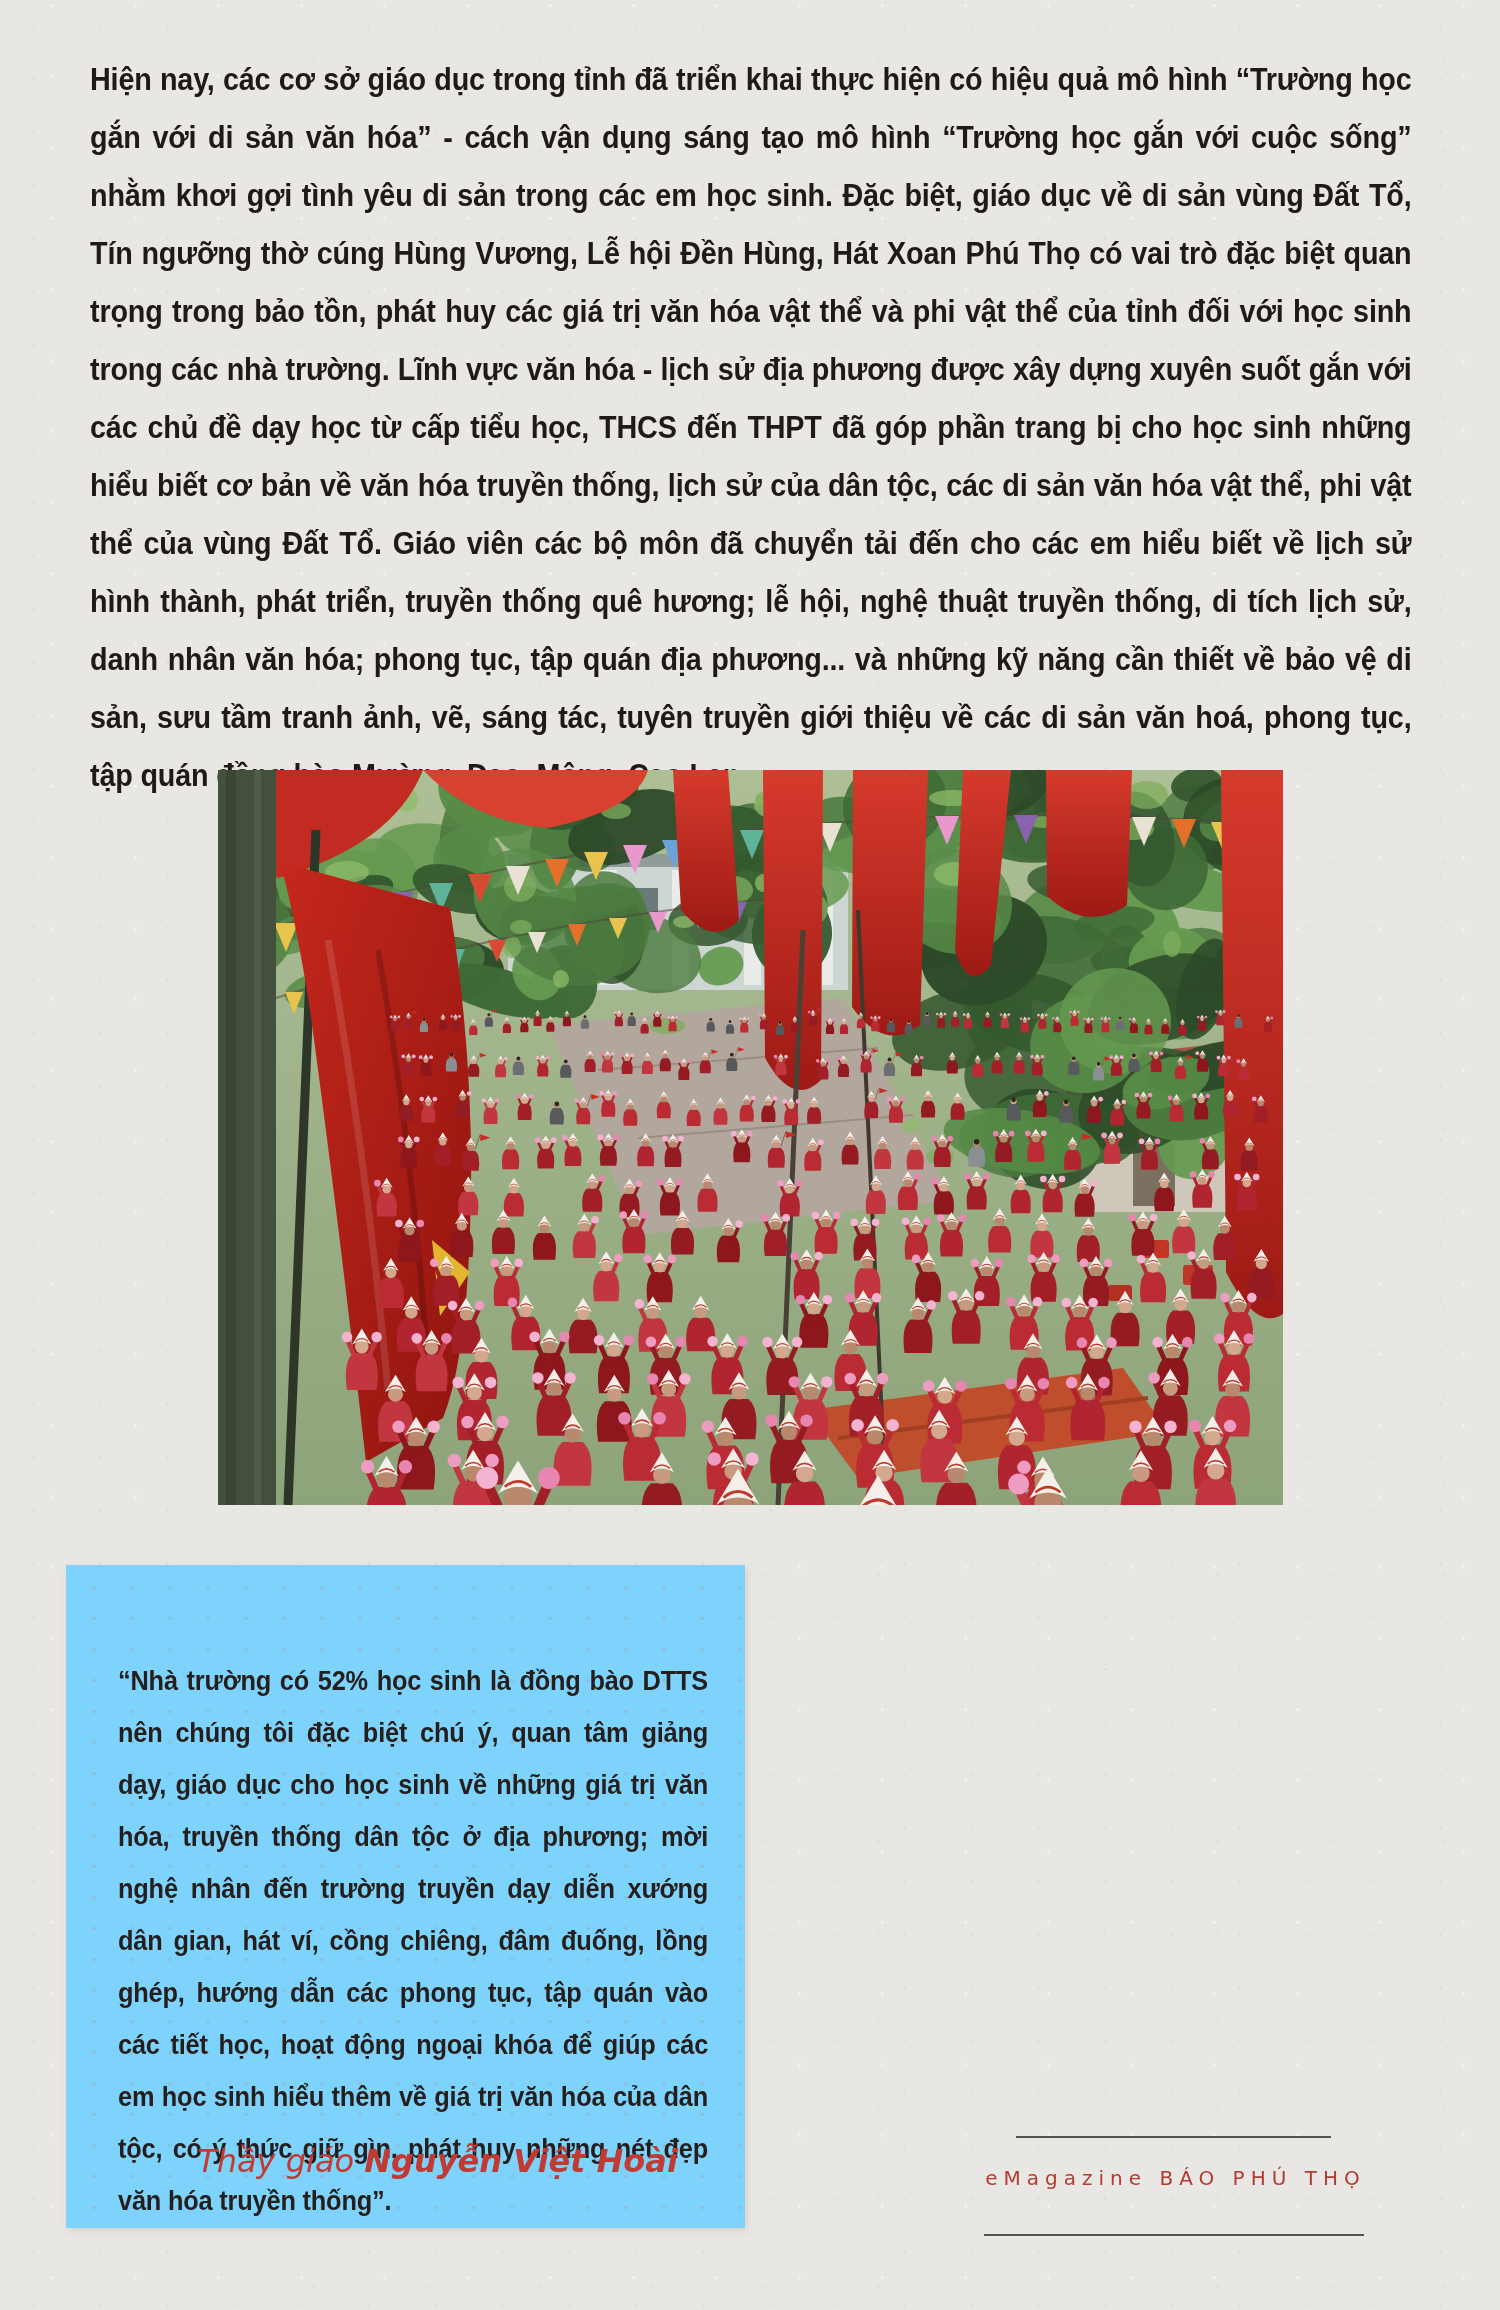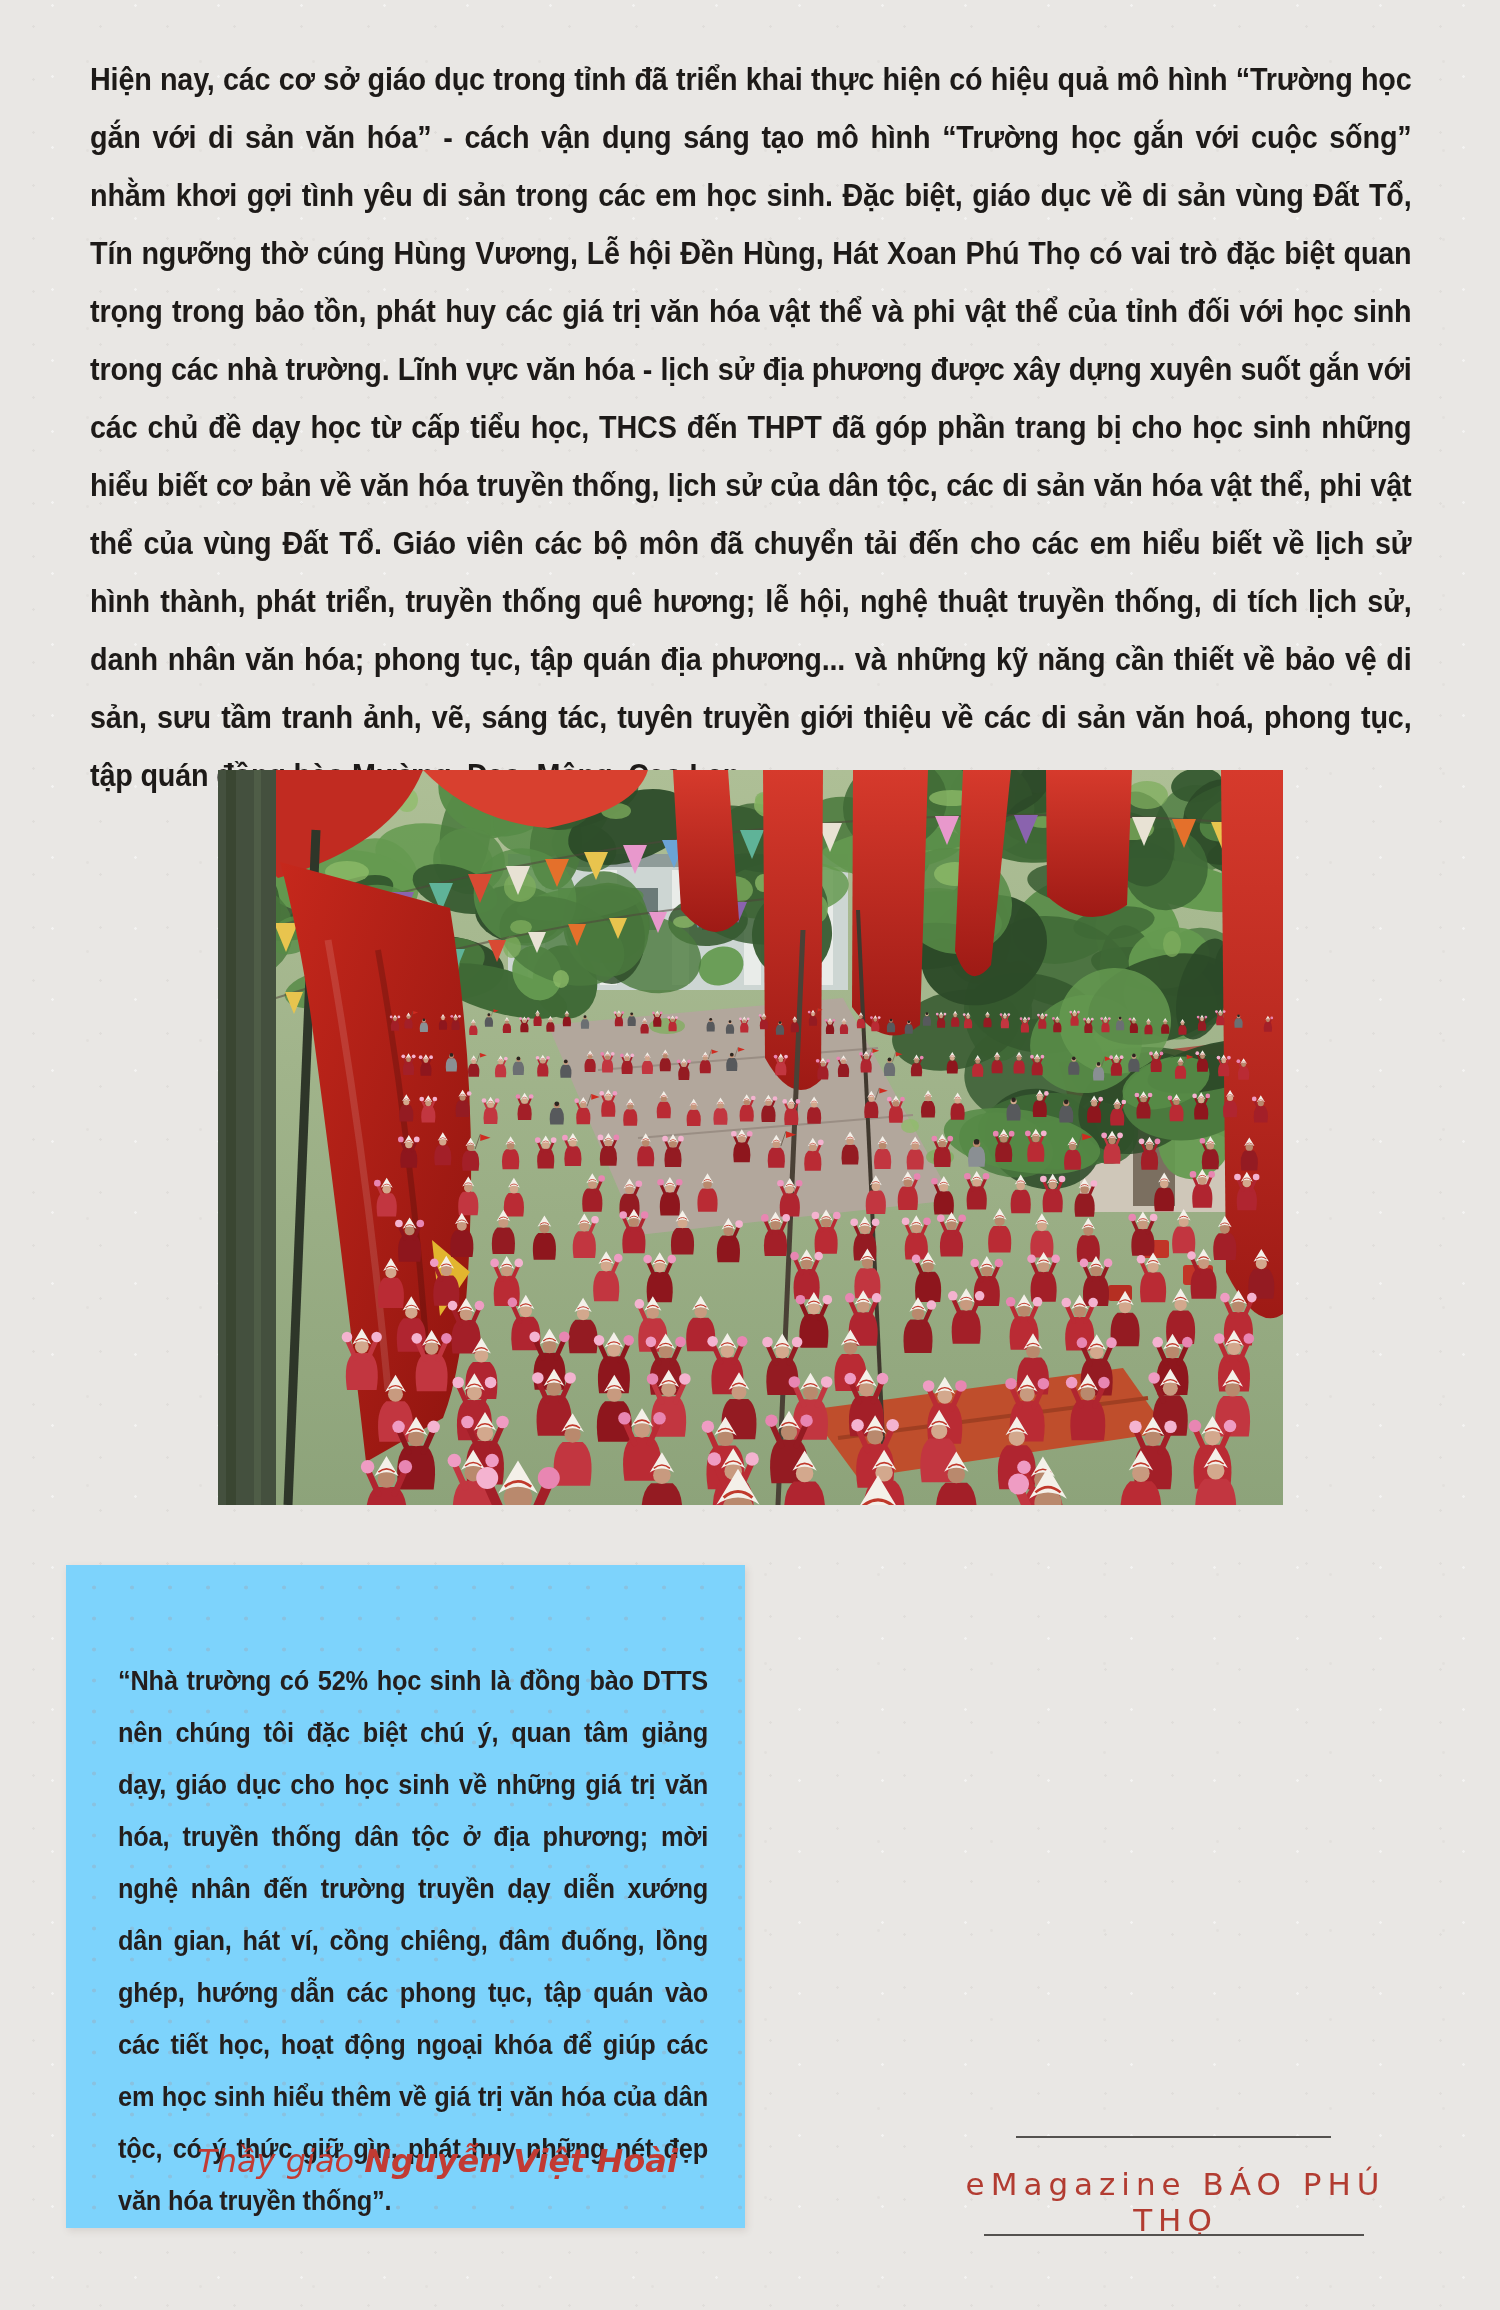--- a/index.html
+++ b/index.html
@@ -36,21 +36,21 @@
         color:#241e1d;text-align:justify;}
   .attribution{position:absolute;left:70px;right:6px;top:580px;text-align:center;
         font-family:"DejaVu Sans",sans-serif;font-style:italic;
         font-size:32px;line-height:33px;color:#c23b33;}
   .attribution .name{font-weight:bold;}
 
   
   .footer-rule-top{position:absolute;left:1016px;top:2136px;width:315px;height:0;
         border-top:2px solid #54524f;}
   .footer-brand{position:absolute;left:933px;top:2166px;width:485px;text-align:center;
-        font-family:"DejaVu Sans",sans-serif;font-size:31px;letter-spacing:6px;
+        font-family:"DejaVu Sans",sans-serif;font-size:20px;letter-spacing:6px;
         color:#b23c31;}
   .footer-rule-bottom{position:absolute;left:984px;top:2234px;width:380px;height:0;
         border-top:2px solid #54524f;}
 </style>
 </head>
 <body>
 
 <div class="page">
 
   <p class="article-text">Hiện nay, các cơ sở giáo dục trong tỉnh đã triển khai thực hiện có hiệu quả mô hình “Trường học gắn với di sản văn hóa” - cách vận dụng sáng tạo mô hình “Trường học gắn với cuộc sống” nhằm khơi gợi tình yêu di sản trong các em học sinh. Đặc biệt, giáo dục về di sản vùng Đất Tổ, Tín ngưỡng thờ cúng Hùng Vương, Lễ hội Đền Hùng, Hát Xoan Phú Thọ có vai trò đặc biệt quan trọng trong bảo tồn, phát huy các giá trị văn hóa vật thể và phi vật thể của tỉnh đối với học sinh trong các nhà trường. Lĩnh vực văn hóa - lịch sử địa phương được xây dựng xuyên suốt gắn với các chủ đề dạy học từ cấp tiểu học, THCS đến THPT đã góp phần trang bị cho học sinh những hiểu biết cơ bản về văn hóa truyền thống, lịch sử của dân tộc, các di sản văn hóa vật thể, phi vật thể của vùng Đất Tổ. Giáo viên các bộ môn đã chuyển tải đến cho các em hiểu biết về lịch sử hình thành, phát triển, truyền thống quê hương; lễ hội, nghệ thuật truyền thống, di tích lịch sử, danh nhân văn hóa; phong tục, tập quán địa phương... và những kỹ năng cần thiết về bảo vệ di sản, sưu tầm tranh ảnh, vẽ, sáng tác, tuyên truyền giới thiệu về các di sản văn hoá, phong tục, tập quán đồng bào Mường, Dao, Mông, Cao Lan...</p>

